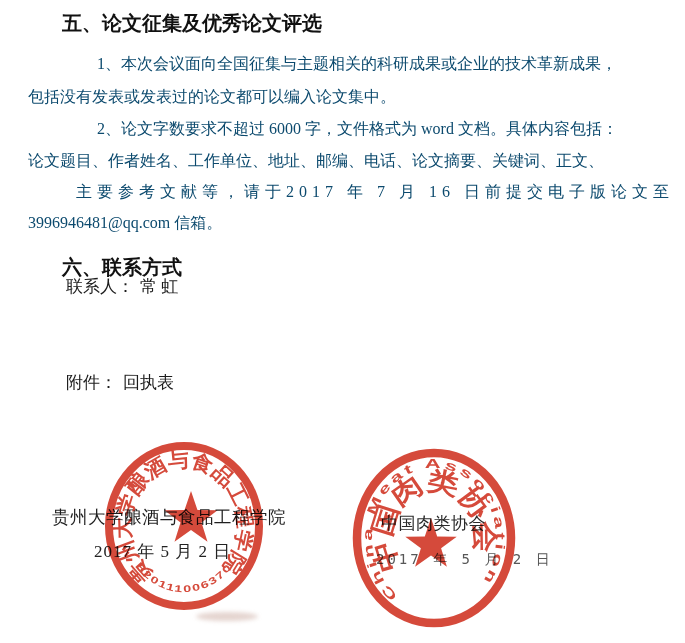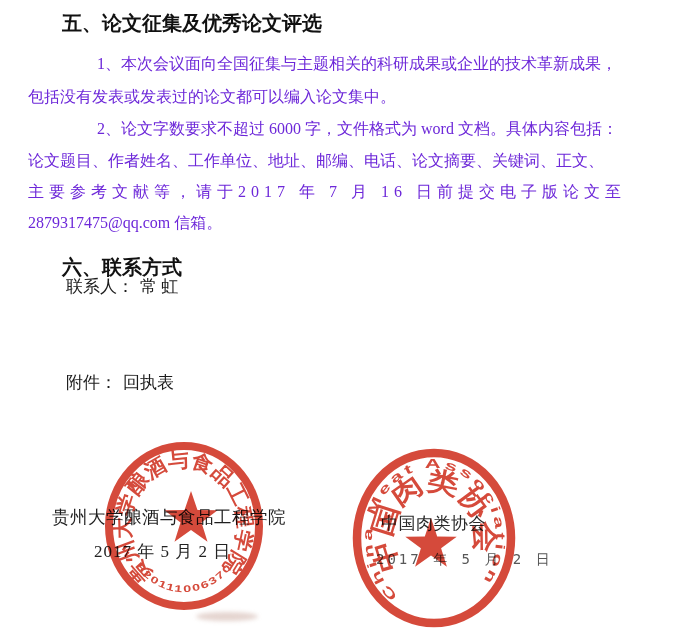--- a/index.html
+++ b/index.html
@@ -1,22 +1,22 @@
 <!DOCTYPE html>
 <html><head>
 <meta charset="utf-8">
 <style>
   html,body{margin:0;padding:0;background:#ffffff;}
   #page{position:relative;width:685px;height:643px;background:#ffffff;overflow:hidden;
         font-family:"Liberation Serif","DejaVu Serif",serif;color:#1a1a1a;}
   .abs{position:absolute;white-space:nowrap;}
   .heading{font-family:"Liberation Sans","DejaVu Sans",sans-serif;font-weight:700;
            font-size:20px;color:#111;}
-  .body-line{font-size:16px;line-height:22px;color:#6d28d9;}
-  .ls-wide{letter-spacing:5px;}
+  .body-line{font-size:16px;line-height:22px;color:#0c4a6e;}
+  .ls-wide{letter-spacing:5px;margin-left:48px;}
   .contact-line{font-size:17px;color:#1c1c1c;}
   .contact-line .label{color:#1c1c1c;}
   .contact-line .value{margin-left:6px;}
   .phone-value{font-size:16px;}
   .email-link{font-family:"DejaVu Sans Mono","Liberation Mono",monospace;
               font-size:14.5px;color:#3333cc;text-decoration:underline;letter-spacing:1px;cursor:pointer;}
   .seal-svg{position:absolute;z-index:1;opacity:0.92;}
   .seal-ring-text{font-family:"Liberation Sans","DejaVu Sans",sans-serif;font-weight:700;}
   .seal-cn-main{font-size:20.5px;}
   .seal-code{font-size:9.5px;letter-spacing:1px;}
@@ -36,21 +36,21 @@
 
 <div id="page">
 
   <div class="abs heading" style="left:62px;top:10px;">五、论文征集及优秀论文评选</div>
 
   <div class="abs body-line" style="left:97px;top:53px;">1、本次会议面向全国征集与主题相关的科研成果或企业的技术革新成果，</div>
   <div class="abs body-line" style="left:28px;top:86px;">包括没有发表或发表过的论文都可以编入论文集中。</div>
   <div class="abs body-line" style="left:97px;top:118px;">2、论文字数要求不超过 6000 字，文件格式为 word 文档。具体内容包括：</div>
   <div class="abs body-line" style="left:28px;top:150px;">论文题目、作者姓名、工作单位、地址、邮编、电话、论文摘要、关键词、正文、</div>
   <div class="abs body-line ls-wide" style="left:28px;top:181px;">主要参考文献等，请于2017 年 7 月 16 日前提交电子版论文至</div>
-  <div class="abs body-line" style="left:28px;top:212px;">2879317475@qq.com 信箱。</div>
+  <div class="abs body-line" style="left:28px;top:212px;">3996946481@qq.com 信箱。</div>
 
   <div class="abs heading" style="left:62px;top:242px;margin-top:12px;">六、联系方式</div>
 
   <div class="abs contact-line" style="left:66px;top:275px;text-align:right;">
     <span class="label">联系人：</span><span class="value">常 虹</span>
   </div>
   <div class="abs contact-line" style="left:66px;top:371px;">
     <span class="label">附件：</span><span class="value">回执表</span>
   </div>
 

